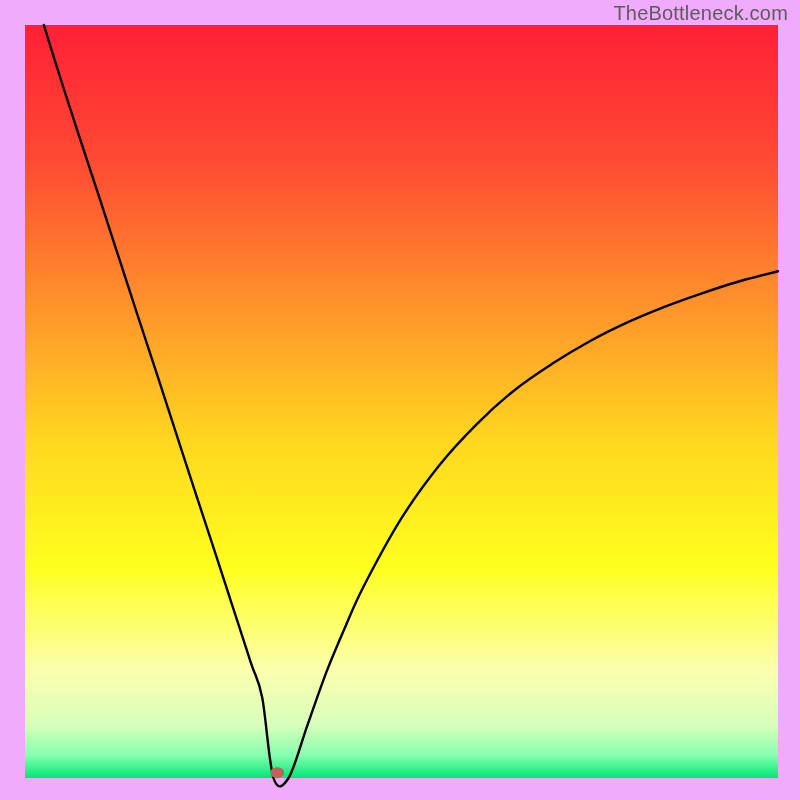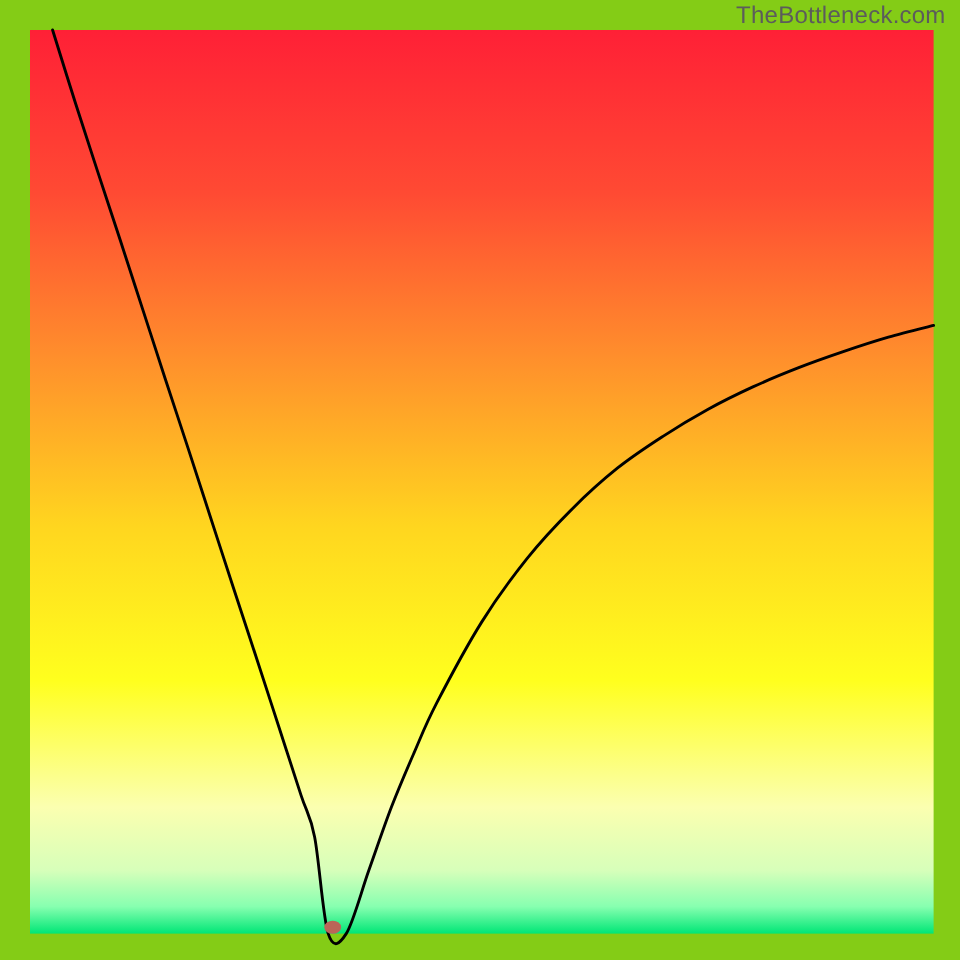--- a/index.html
+++ b/index.html
@@ -8,21 +8,21 @@
     width: 800px;
     height: 800px;
     background: #000000;
     font-family: Arial, Helvetica, sans-serif;
     overflow: hidden;
   }
   .frame {
     position: relative;
     width: 800px;
     height: 800px;
-    background: #84cc16;
+    background: #f0abfc;
   }
   .watermark {
     position: absolute;
     top: 2px;
     right: 12px;
     color: #5c5c5c;
     font-size: 20px;
     letter-spacing: 0.2px;
     font-weight: 400;
     user-select: none;

